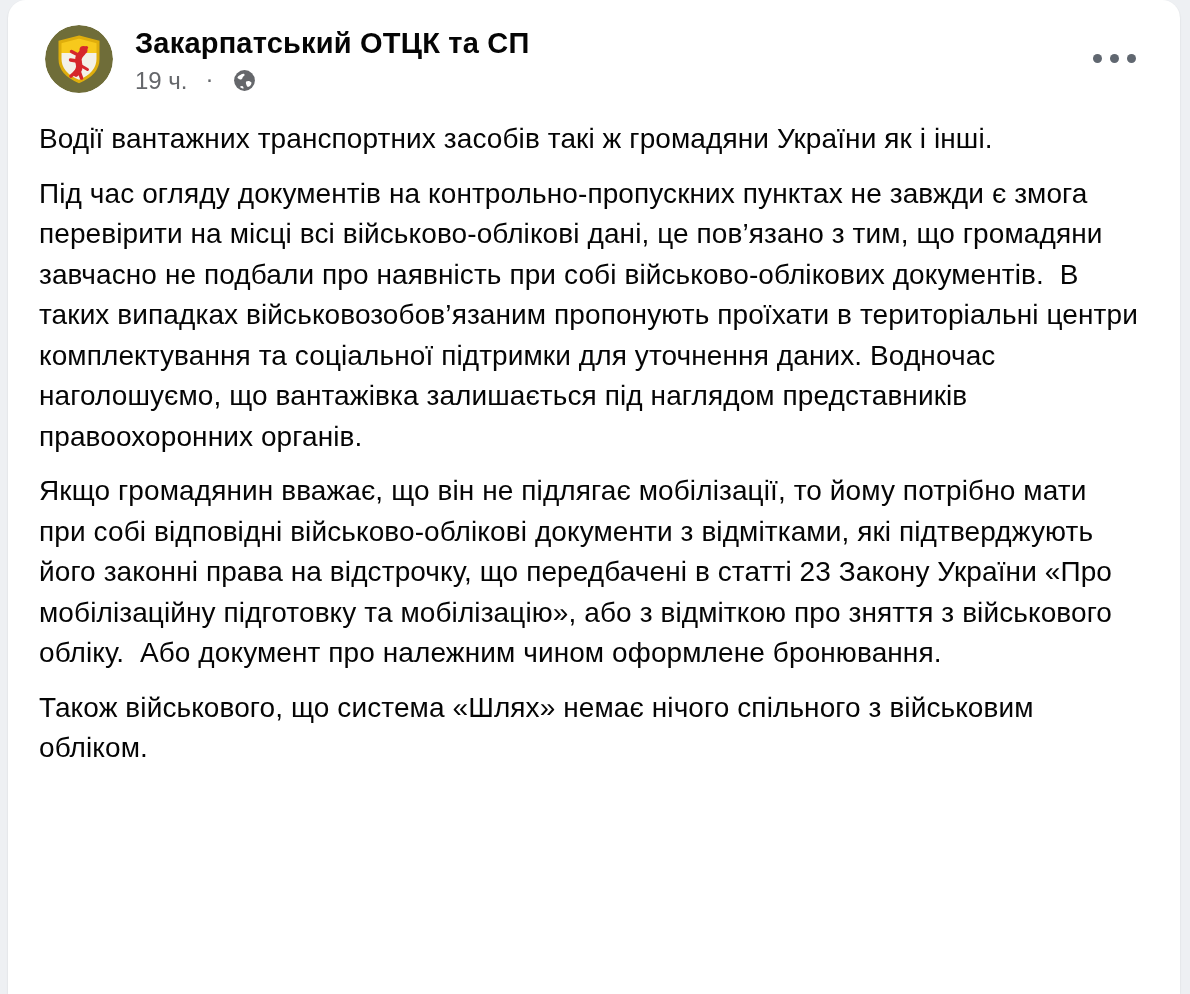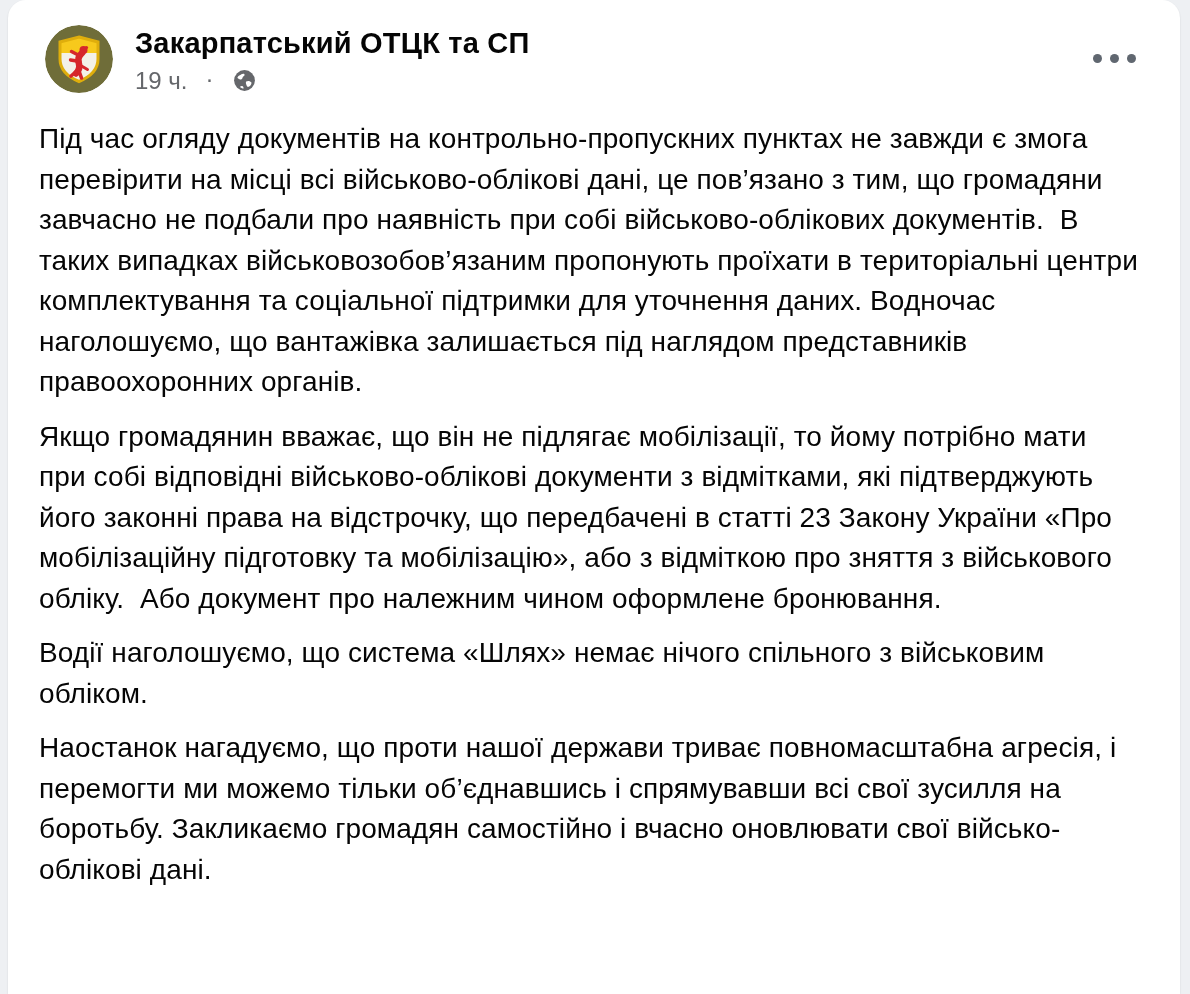--- a/index.html
+++ b/index.html
@@ -119,19 +119,19 @@
     <button class="menu-btn" aria-label="menu">
       <span class="dots">
         <span class="dot"></span>
           <span class="dot"></span>
           <span class="dot"></span>
       </span>
     </button>
   </div>
 
   <div class="content">
+      <p class="para">Водії вантажних транспортних засобів такі ж громадяни України як і інші.</p>
       <p class="para">Під час огляду документів на контрольно-пропускних пунктах не завжди є змога перевірити на місці всі військово-облікові дані, це пов’язано з тим, що громадяни завчасно не подбали про наявність при собі військово-облікових документів.  В таких випадках військовозобов’язаним пропонують проїхати в територіальні центри комплектування та соціальної підтримки для уточнення даних. Водночас наголошуємо, що вантажівка залишається під наглядом представників правоохоронних органів.</p>
       <p class="para">Якщо громадянин вважає, що він не підлягає мобілізації, то йому потрібно мати при собі відповідні військово-облікові документи з відмітками, які підтверджують його законні права на відстрочку, що передбачені в статті 23 Закону України «Про мобілізаційну підготовку та мобілізацію», або з відміткою про зняття з військового обліку.  Або документ про належним чином оформлене бронювання.</p>
-      <p class="para">Водії наголошуємо, що система «Шлях» немає нічого спільного з військовим обліком.</p>
-      <p class="para">Наостанок нагадуємо, що проти нашої держави триває повномасштабна агресія, і перемогти ми можемо тільки об’єднавшись і спрямувавши всі свої зусилля на боротьбу. Закликаємо громадян самостійно і вчасно оновлювати свої військо-облікові дані.</p>
+      <p class="para">Також військового, що система «Шлях» немає нічого спільного з військовим обліком.</p>
     </div>
 
 </div>
 
 </body></html>

